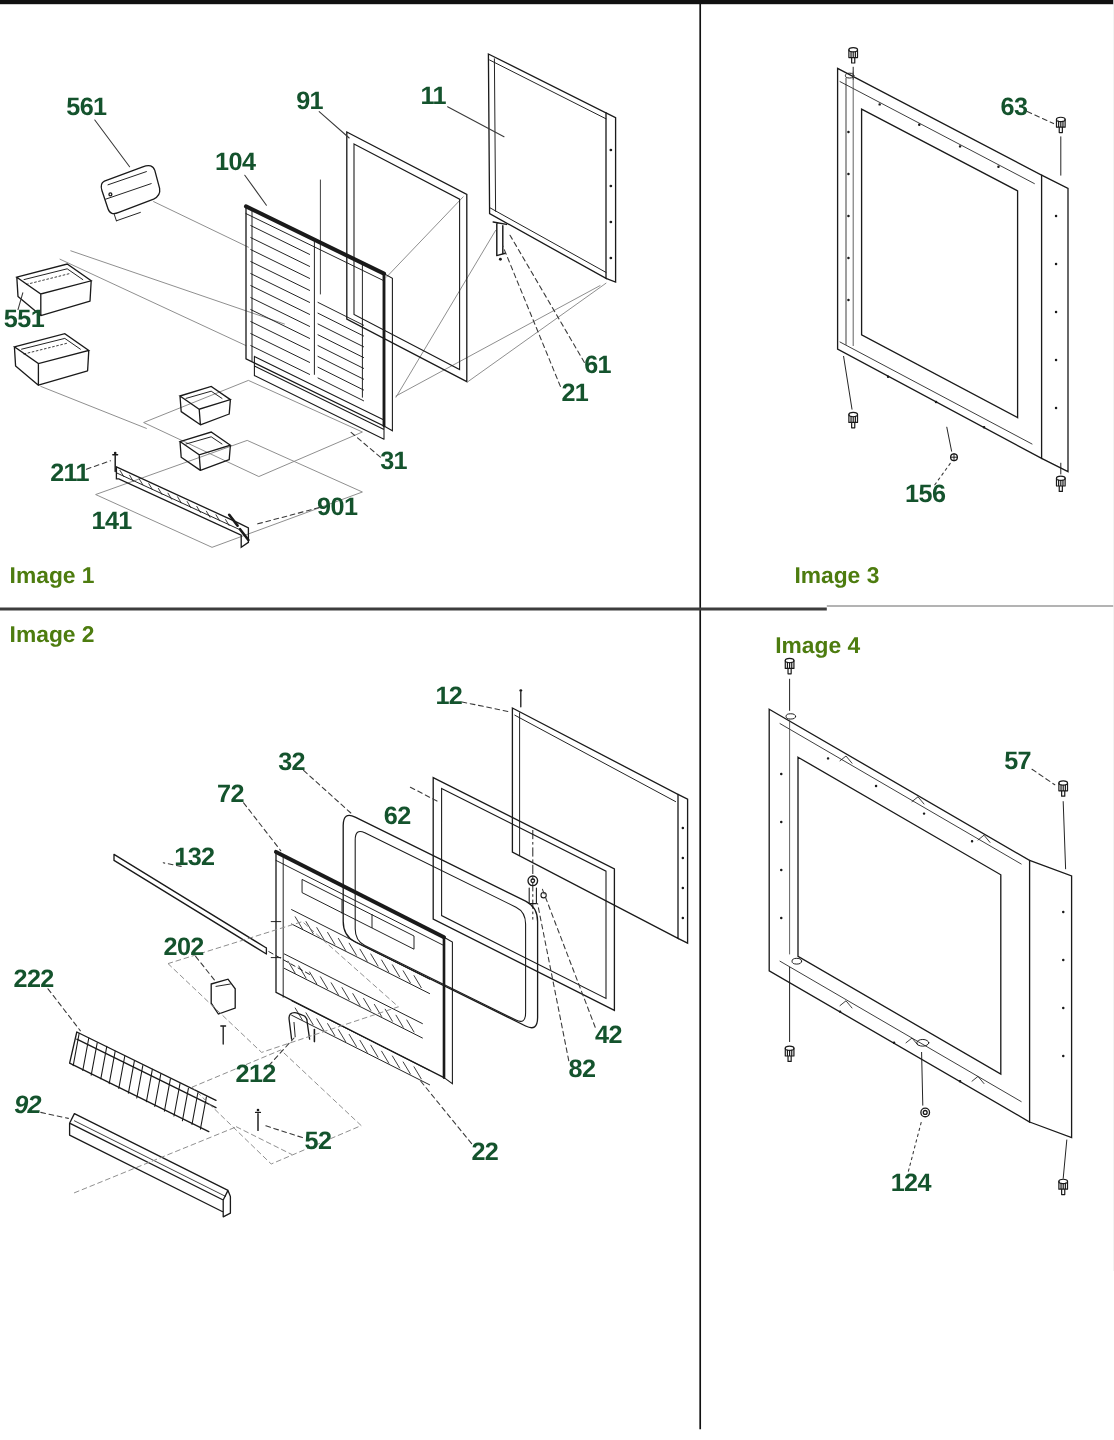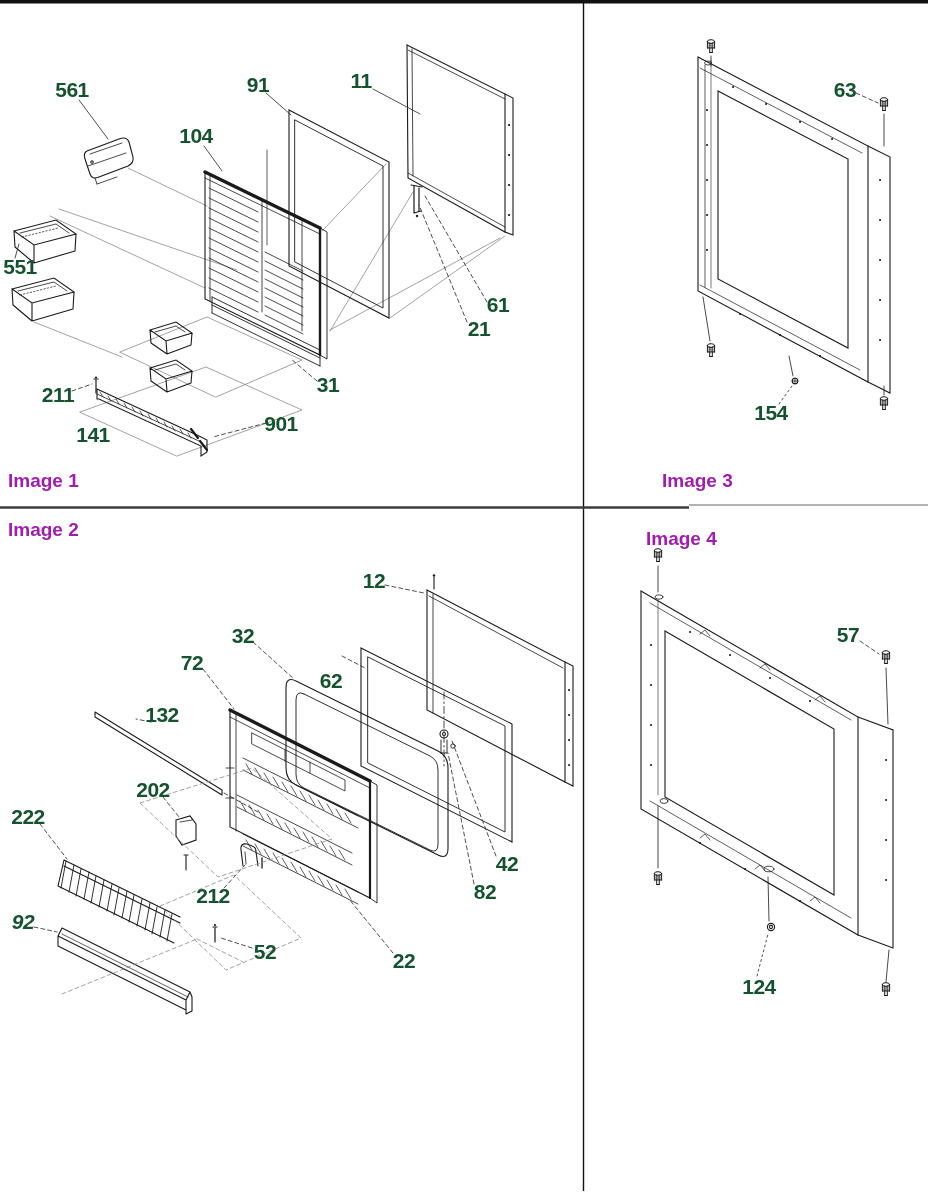--- a/index.html
+++ b/index.html
@@ -1,21 +1,21 @@
 <!DOCTYPE html>
 <html><head>
 <meta charset="utf-8">
 <style>
   html,body{margin:0;padding:0;background:#e8e8e8;}
   .stage{position:relative;width:928px;height:1200px;background:#ffffff;overflow:hidden;
          font-family:"Liberation Sans",sans-serif;}
   .artwork{position:absolute;left:0;top:0;}
   .part-label{position:absolute;transform:translate(-50%,-50%);font-size:21px;font-weight:700;
               color:#14532d;letter-spacing:-0.5px;white-space:nowrap;line-height:1;}
-  .panel-title{position:absolute;font-size:19px;font-weight:700;color:#a21caf;line-height:1.15;}
+  .panel-title{position:absolute;font-size:19px;font-weight:700;color:#4d7c0f;line-height:1.15;}
   .pt-img1{left:8px;top:470px;}
   .pt-img3{left:646px;top:470px;margin-left:16px;}
   .pt-img2{left:8px;top:519px;}
   .pt-img4{left:646px;top:528px;}
 </style>
 </head>
 <body>
 
 <div class="stage">
 
@@ -268,21 +268,21 @@
       <div class="part-label" style="left: 258px; top: 84px;">91</div>
       <div class="part-label" style="left: 361px; top: 80px;">11</div>
       <div class="part-label" style="left: 20px; top: 266px;">551</div>
       <div class="part-label" style="left: 58px; top: 394px;">211</div>
       <div class="part-label" style="left: 93px; top: 434px;">141</div>
       <div class="part-label" style="left: 281px; top: 423px;">901</div>
       <div class="part-label" style="left: 328px; top: 384px;">31</div>
       <div class="part-label" style="left: 498px; top: 292px; margin-top: 12px;">61</div>
       <div class="part-label" style="left: 479px; top: 328px;">21</div>
       <div class="part-label" style="left: 845px; top: 89px;">63</div>
-      <div class="part-label" style="left: 771px; top: 412px;">154</div>
+      <div class="part-label" style="left: 771px; top: 412px;">156</div>
       <div class="part-label" style="left: 374px; top: 580px;">12</div>
       <div class="part-label" style="left: 243px; top: 635px;">32</div>
       <div class="part-label" style="left: 331px; top: 680px;">62</div>
       <div class="part-label" style="left: 192px; top: 662px;">72</div>
       <div class="part-label" style="left: 162px; top: 714px;">132</div>
       <div class="part-label" style="left: 153px; top: 789px;">202</div>
       <div class="part-label" style="left: 28px; top: 816px;">222</div>
       <div class="part-label" style="left: 213px; top: 895px;">212</div>
       <div class="part-label" style="left: 23px; top: 921px; font-style: italic;">92</div>
       <div class="part-label" style="left: 265px; top: 951px;">52</div>

